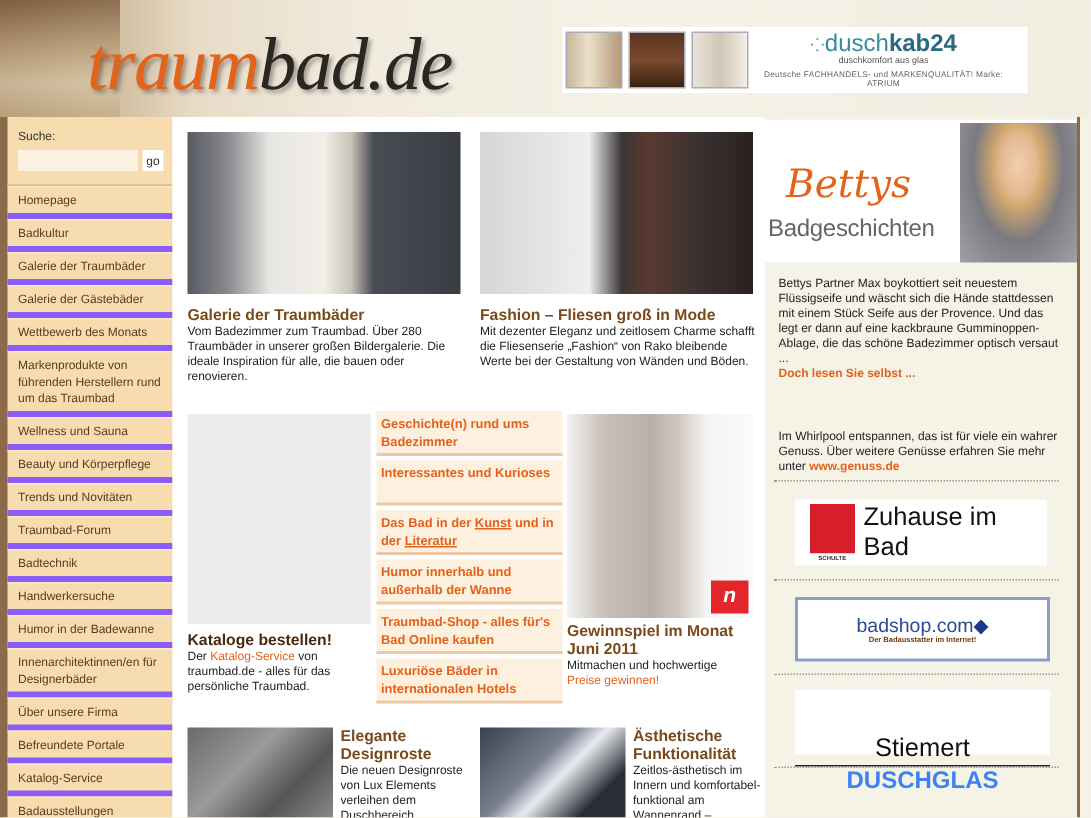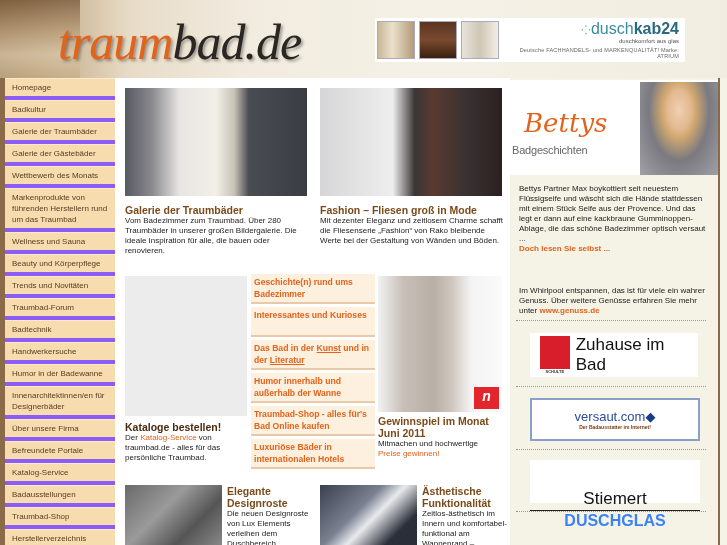--- a/index.html
+++ b/index.html
@@ -30,21 +30,21 @@
     .logo .a { color: #e2631b; }
     .logo .b { color: #2a2622; }
     .banner {
       position: absolute; left: 375px; top: 18px; width: 310px; height: 44px;
       background: #fff; display: flex; align-items: center;
     }
     .banner .thumb { width: 38px; height: 38px; margin-left: 4px; border: 1px solid #aab; }
     .banner .t1 { background: linear-gradient(90deg,#c8b89a,#eae0cc 40%,#b59a78); margin-left: 2px; }
     .banner .t2 { background: linear-gradient(180deg,#5a3420,#7a4a30 50%,#3a2010); }
     .banner .t3 { background: linear-gradient(90deg,#e8e4dc,#cfc6b4 50%,#f2eee6); }
-    .banner .brand { flex: 1; text-align: right; padding-right: 6px; }
+    .banner .brand { flex: 1; text-align: center; padding-right: 6px; }
     .banner .brand-name { font-size: 16px; color: #3a8aa0; line-height: 16px; }
     .banner .brand-name b { color: #2a6a80; }
     .banner .brand-dots { color: #5ab; font-size: 12px; }
     .banner .brand-sub { font-size: 6px; color: #555; }
     .banner .brand-line { font-size: 5.5px; color: #666; margin-top: 3px; letter-spacing: .2px; }
 
     
     .sidebar {
       position: absolute; left: 0; top: 78px; width: 115px; height: 467px;
       background: #f7dcb0; border-left: 5px solid #8a6a48;
@@ -107,21 +107,21 @@
       background: #f5f2e6;
     }
     .right-edge { position: absolute; left: 718px; top: 78px; width: 9px; height: 467px; background: #f5f2e6; border-left: 2px solid #8a6a48; }
     .betty-banner {
       position: absolute; left: 0; top: 2px; width: 208px; height: 95px; background: #fff;
     }
     .betty-title {
       position: absolute; left: 14px; top: 28px; color: #e2631b;
       font-family: "DejaVu Serif", serif; font-style: italic; font-size: 26px;
     }
-    .betty-sub { position: absolute; left: 2px; top: 64px; color: #666; font-size: 11px; letter-spacing: -.2px; }
+    .betty-sub { position: absolute; left: 2px; top: 64px; color: #666; font-size: 16px; letter-spacing: -.2px; }
     .betty-photo {
       position: absolute; left: 130px; top: 2px; width: 78px; height: 93px;
       background: radial-gradient(ellipse at 50% 30%, #f1d0b2 0%, #e2b890 22%, #d2a870 30%, #7a7a80 55%, #a0a0a6 100%);
     }
     .betty-text { position: absolute; left: 9px; top: 106px; width: 190px; }
     .sep { position: absolute; left: 6px; width: 190px; border-top: 1px dotted #999; }
     .ad-box { position: absolute; background: #fff; }
     .schulte { left: 20px; top: 255px; width: 168px; height: 44px; display: flex; align-items: center; }
     .schulte-s { width: 30px; height: 38px; background: #d81e2a; color: #fff; font-weight: bold; font-size: 26px; text-align: center; line-height: 32px; margin-left: 10px; position: relative; }
     .schulte-s span { position: absolute; bottom: -1px; left: 0; right: 0; font-size: 4px; line-height: 6px; background: #fff; color: #333; }
@@ -147,20 +147,27 @@
     <div class="thumb t3"></div>
     <div class="brand">
       <div class="brand-name"><span class="brand-dots">⁘</span><span>dusch</span><b>kab24</b></div>
       <div class="brand-sub">duschkomfort aus glas</div>
       <div class="brand-line">Deutsche FACHHANDELS- und MARKENQUALITÄT!  Marke: ATRIUM</div>
     </div>
   </a>
 </div>
 
 <div class="sidebar">
+  <div class="search-box">
+    <label class="search-label">Suche:</label>
+    <div class="search-row">
+      <input class="search-input" type="text" value="" style="">
+      <button class="go-btn">go</button>
+    </div>
+  </div>
   <a class="nav-item">Homepage</a>
   <a class="nav-item">Badkultur</a>
   <a class="nav-item">Galerie der Traumbäder</a>
   <a class="nav-item">Galerie der Gästebäder</a>
   <a class="nav-item">Wettbewerb des Monats</a>
   <a class="nav-item">Markenprodukte von führenden Herstellern rund um das Traumbad</a>
   <a class="nav-item">Wellness und Sauna</a>
   <a class="nav-item">Beauty und Körperpflege</a>
   <a class="nav-item">Trends und Novitäten</a>
   <a class="nav-item">Traumbad-Forum</a>
@@ -251,21 +258,21 @@
   <div class="sep" style="top:242px;"></div>
   <a class="ad-box schulte">
     <div class="schulte-s">
         <span>S</span>
         <span>SCHULTE</span>
       </div>
     <div class="schulte-txt">Zuhause im Bad</div>
   </a>
   <div class="sep" style="top:308px;"></div>
   <a class="ad-box badshop">
-    <div class="badshop-name"><span>versaut.com</span><span style="color:#1a3a8a;">◆</span></div>
+    <div class="badshop-name"><span>badshop.com</span><span style="color:#1a3a8a;">◆</span></div>
     <div class="badshop-sub">Der Badausstatter im Internet!</div>
   </a>
   <div class="sep" style="top:371px;"></div>
   <a class="ad-box stiemert">
     <div class="stiemert-a">Stiemert</div>
     <div class="stiemert-b">DUSCHGLAS</div>
   </a>
   <div class="sep" style="top:433px;"></div>
 </div>
 <div class="right-edge"></div>

